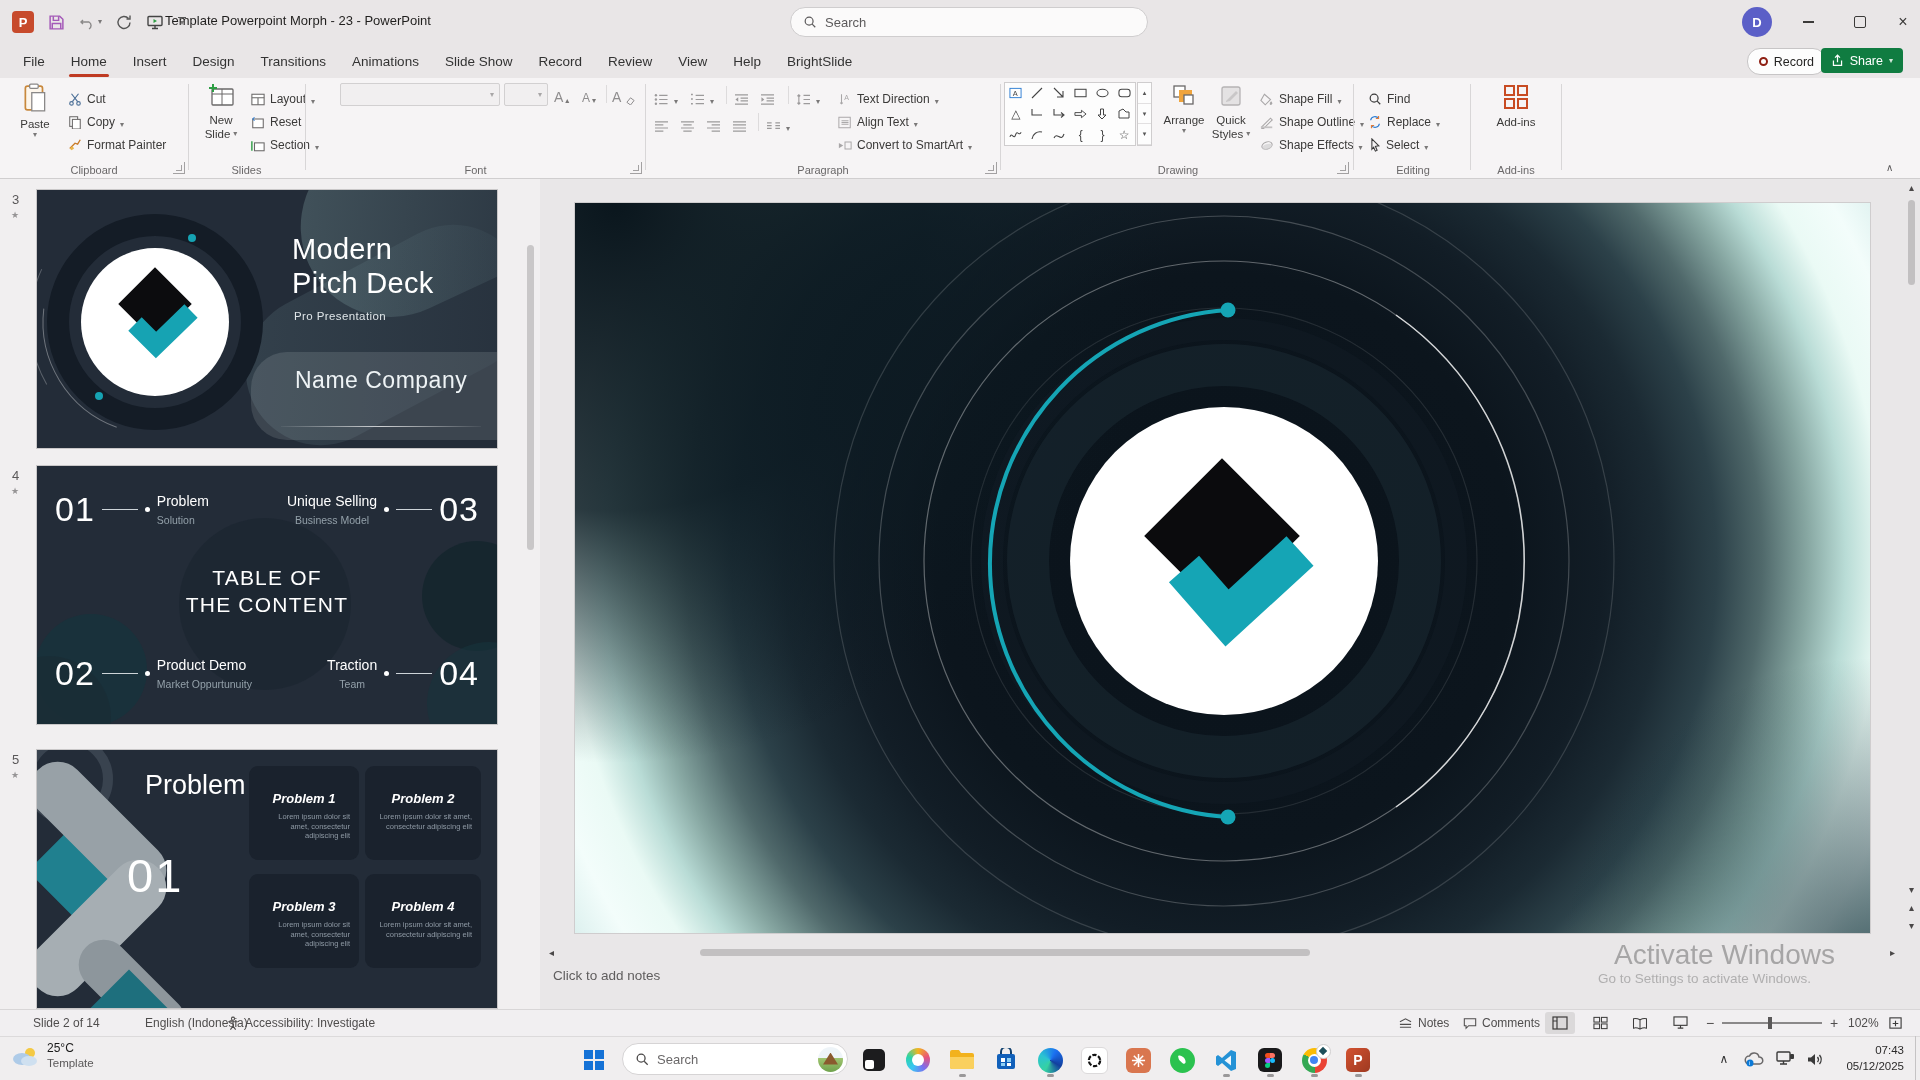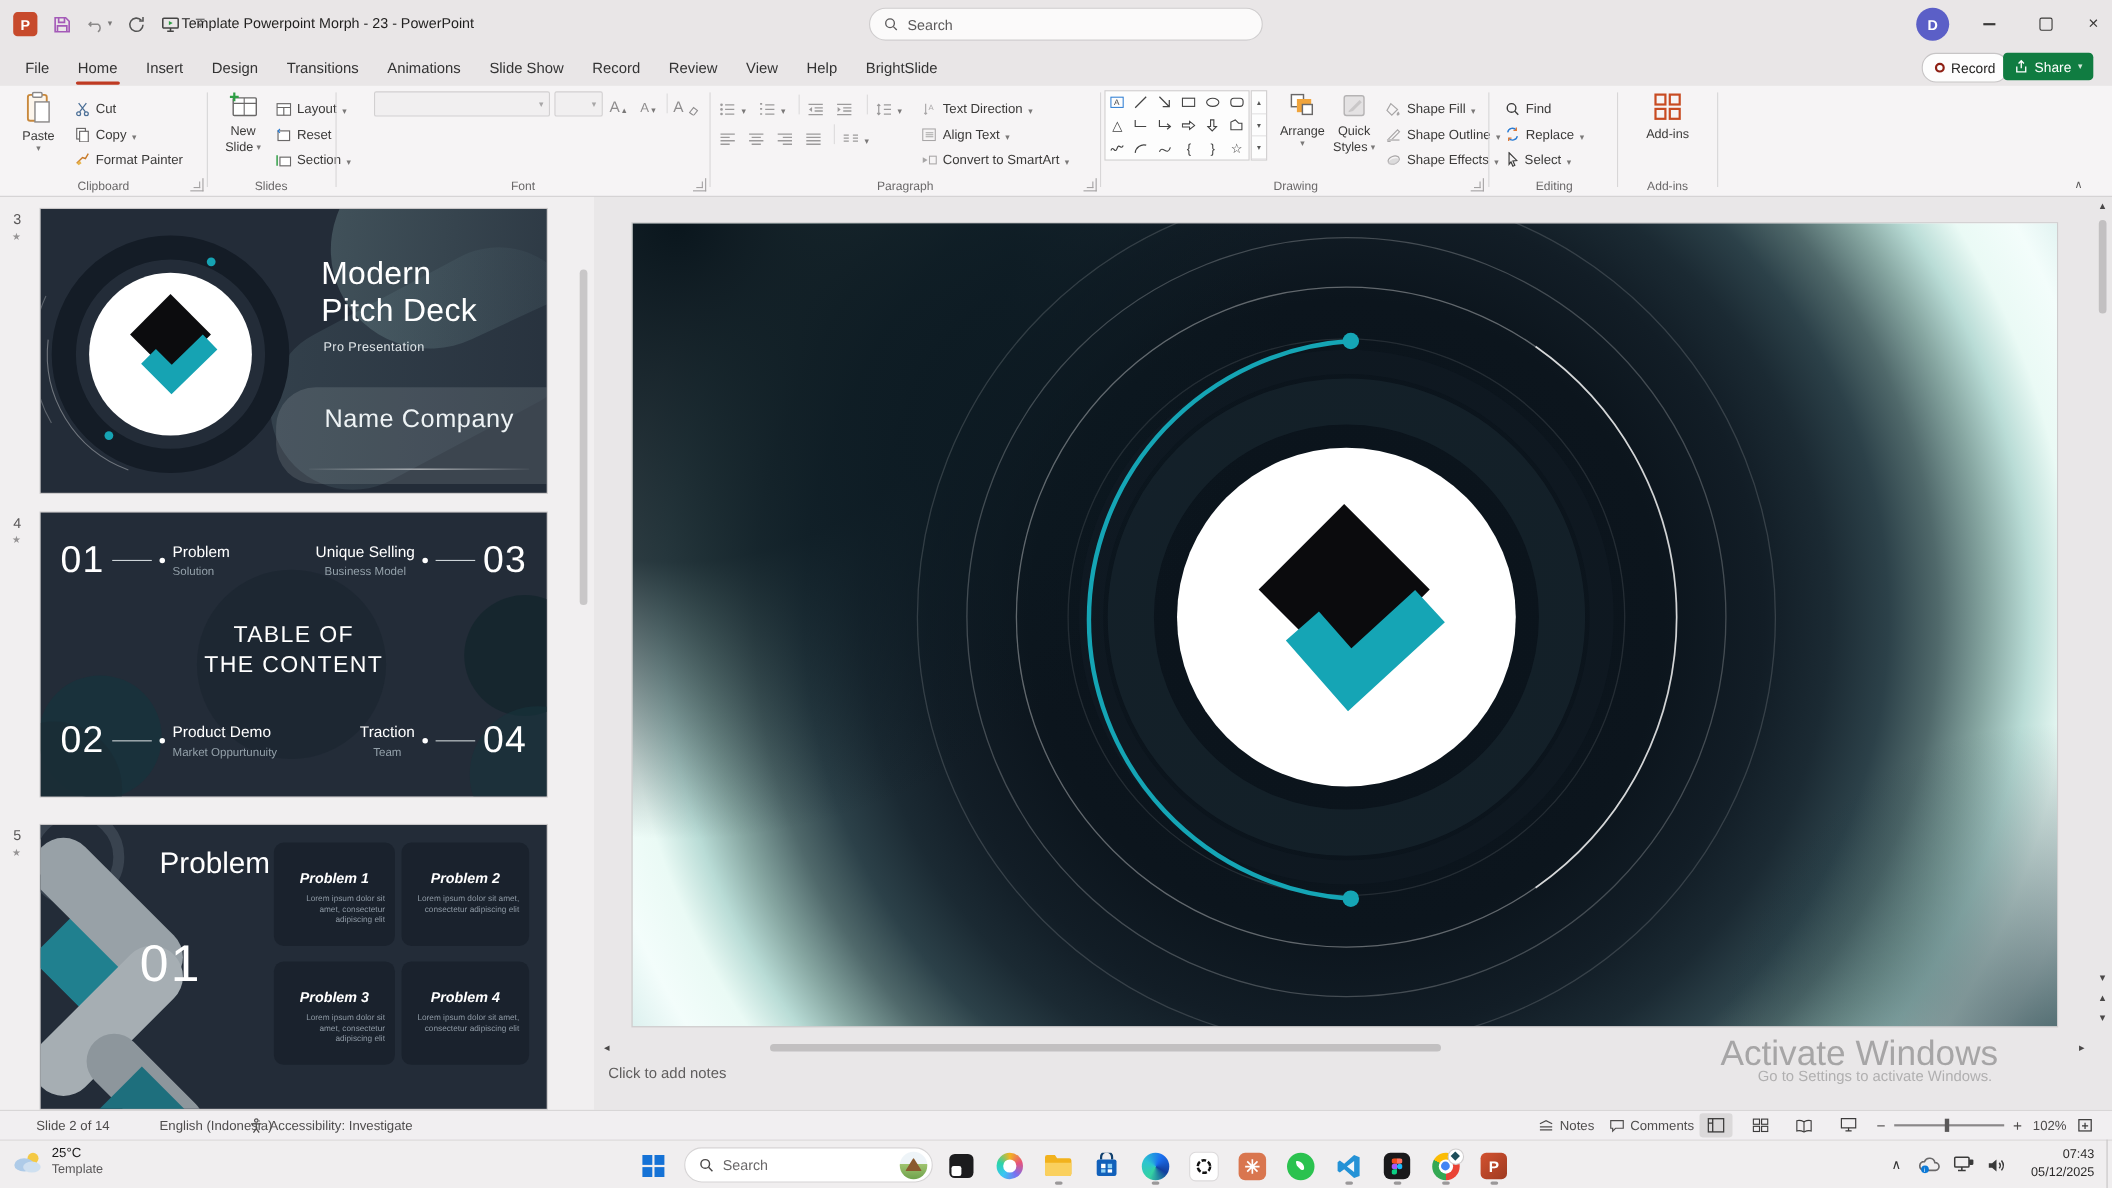--- a/index.html
+++ b/index.html
@@ -91,21 +91,21 @@
   .s5title{position:absolute;left:108px;top:20px;font-size:27px;font-weight:500;color:#fff}
   .s5num{position:absolute;left:90px;top:98px;font-size:47px;font-weight:300;color:#fff;letter-spacing:2px}
 
   
   #workarea{position:absolute;left:540px;top:179px;width:1380px;height:830px;background:#e9e7e8}
   #canvas{position:absolute;left:35px;top:24px;width:1295px;height:730px;box-shadow:0 0 0 1px #cfcdce}
   .hthumb{position:absolute;left:160px;top:770px;width:610px;height:7px;border-radius:4px;background:#c2c0c1}
   .vthumb{position:absolute;right:5px;top:21px;width:7px;height:85px;border-radius:4px;background:#c2c0c1}
   .sarrow{position:absolute;font-size:10px;color:#4a4848;line-height:1}
   #notes-text{position:absolute;left:13px;top:789px;font-size:13.5px;color:#5f5d5d}
-  .wm1{position:absolute;left:1024px;top:760px;font-size:32px;color:rgba(100,100,100,.5)}
+  .wm1{position:absolute;left:1074px;top:760px;font-size:28px;color:rgba(100,100,100,.5)}
   .wm2{position:absolute;left:1058px;top:792px;font-size:13.5px;color:rgba(120,120,120,.5)}
 
   
   #statusbar{position:absolute;left:0;bottom:44px;width:1920px;height:27px;background:#f1eff1;border-top:1px solid #d8d6d7;box-sizing:border-box;font-size:12px;color:#4f4d4d}
   .sbi{position:absolute;top:0;height:26px;display:flex;align-items:center;gap:5px}
 
   
   #taskbar{position:absolute;left:0;bottom:0;width:1920px;height:44px;background:#f0eeef;border-top:1px solid #dcdadb;box-sizing:border-box}
   .tbicon{position:absolute;top:5px;width:36px;height:36px;border-radius:5px;display:flex;align-items:center;justify-content:center}
   .runind{position:absolute;bottom:1px;left:15px;width:7px;height:3px;border-radius:2px;background:#9a9899}

